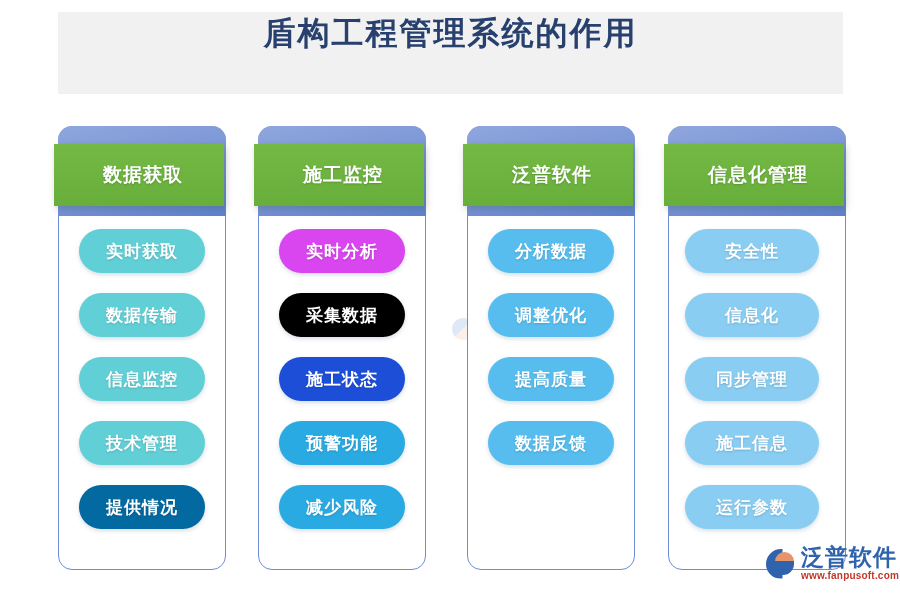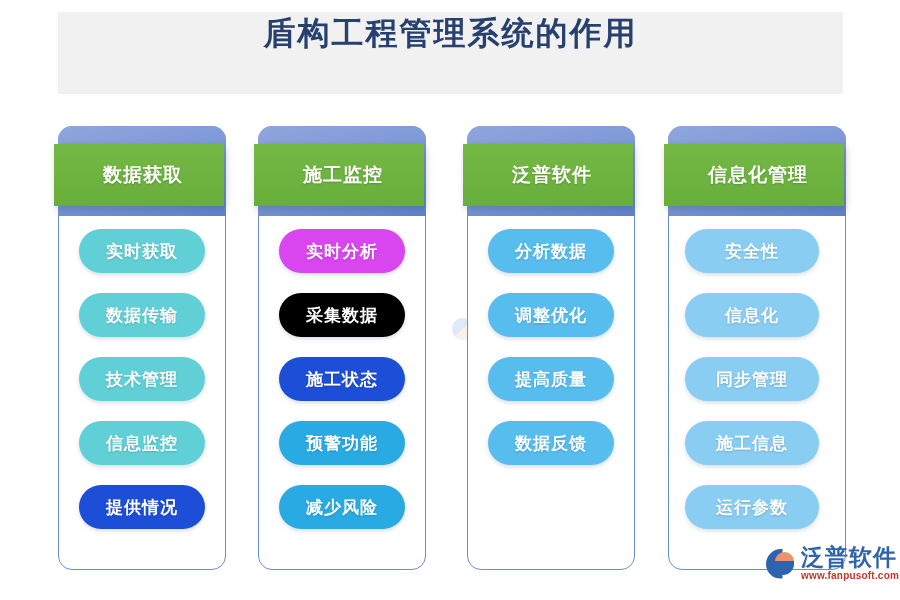--- a/index.html
+++ b/index.html
@@ -251,26 +251,26 @@
       <span class="card-head-label">数据获取</span>
     </div>
     <div class="pill-list">
       <div class="pill" style="background:#61cfd6">
         <span class="pill-label">实时获取</span>
       </div>
       <div class="pill" style="background:#61cfd6">
         <span class="pill-label">数据传输</span>
       </div>
       <div class="pill" style="background:#61cfd6">
+        <span class="pill-label">信息监控</span>
+      </div>
+      <div class="pill" style="background:#61cfd6">
         <span class="pill-label">技术管理</span>
       </div>
-      <div class="pill" style="background:#61cfd6">
-        <span class="pill-label">信息监控</span>
-      </div>
-      <div class="pill" style="background:#1d4ed8">
+      <div class="pill" style="background:#0369a1">
         <span class="pill-label">提供情况</span>
       </div>
     </div>
   </div>
 
   <div class="column col-1">
     <div class="card-body"></div>
     <div class="card-top"></div>
     <div class="card-head">
       <span class="card-head-label">施工监控</span>

